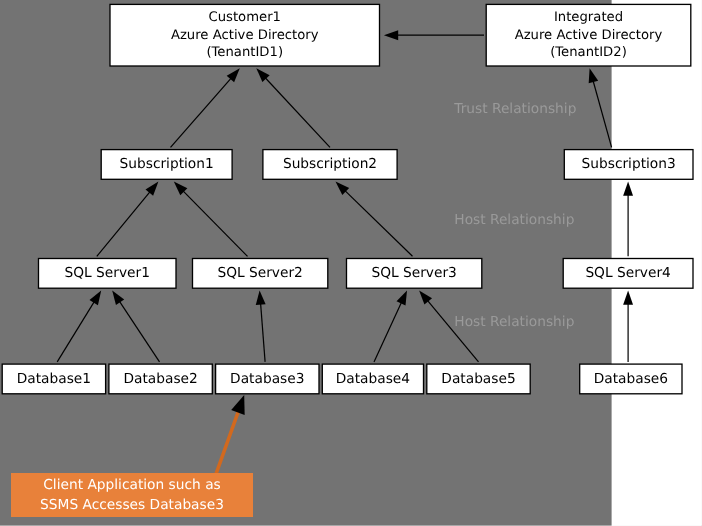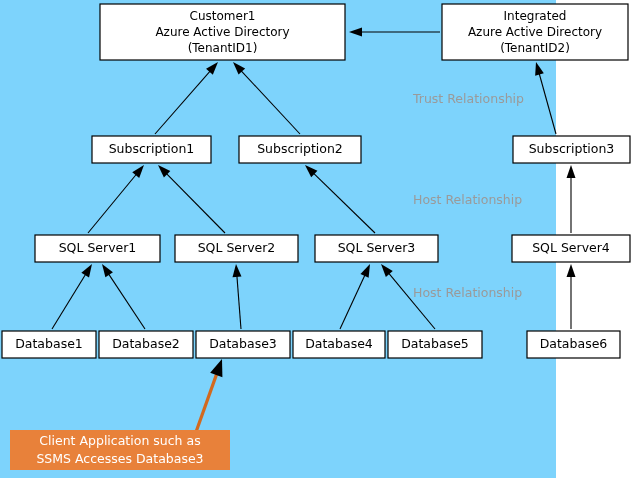--- a/index.html
+++ b/index.html
@@ -10,21 +10,21 @@
   body {
     width: 638px;
     height: 478px;
     font-family: "DejaVu Sans", sans-serif;
     overflow: hidden;
   }
   #diagram-root {
     position: relative;
     width: 556px;
     height: 478px;
-    background: #7dd3fc;
+    background: #737373;
   }
   svg#diagram-canvas {
     position: absolute;
     left: 0;
     top: 0;
     width: 638px;
     height: 478px;
     display: block;
   }
   .node-box {

